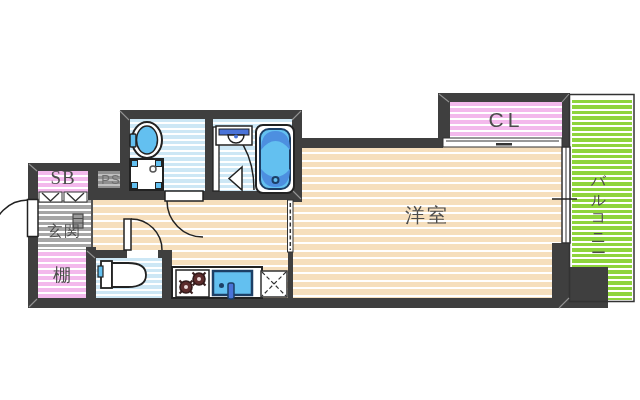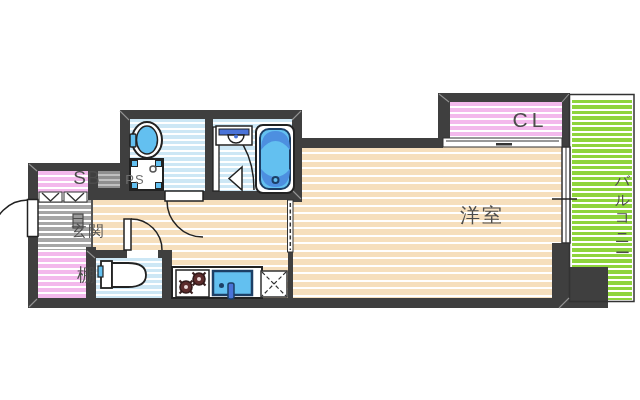--- a/index.html
+++ b/index.html
@@ -9,21 +9,21 @@
   .wall{position:absolute;background:var(--wall);}
   .floor{position:absolute;background:repeating-linear-gradient(180deg,
          var(--c) 0px, var(--c) var(--a), #ffffff var(--a), #ffffff var(--p));}
   .st-room{--c:var(--room-floor);--a:5.5px;--p:7.5px;}
   .st-wet{--c:var(--wet-floor);--a:3.5px;--p:5.5px;}
   .st-pink{--c:var(--pink-floor);--a:4px;--p:6px;}
   .st-gray{--c:var(--gray-floor);--a:3.5px;--p:5.5px;}
   .st-ps{background:repeating-linear-gradient(180deg,var(--ps-floor) 0 3px,var(--ps-stripe) 3px 5px);}
   .st-green{--c:var(--balcony-green);--a:3.5px;--p:5.5px;}
   .lbl{position:absolute;display:flex;align-items:center;justify-content:center;
-       color:#4c4c4c;margin-left:24px;}
+       color:#4c4c4c;}
   .lbl-room{font-size:20px;letter-spacing:2px;line-height:25px;text-align:center;flex-direction:column;}
   .lbl-cl{font-size:21px;letter-spacing:4px;}
   .lbl-sb{font-size:19px;letter-spacing:1px;}
   .lbl-ps{font-size:13px;color:#6e6e6e;letter-spacing:1px;}
   .lbl-genkan{font-size:15px;letter-spacing:2px;}
   .lbl-tana{font-size:18px;}
   .lbl-balcony{font-size:15px;writing-mode:vertical-rl;letter-spacing:3px;}
   svg{position:absolute;left:0;top:0;}
 </style>
 </head>
@@ -190,22 +190,22 @@
       <line x1="439" y1="94" x2="449" y2="102"></line>
       <line x1="569" y1="94" x2="562" y2="102"></line>
       <line x1="29" y1="164" x2="37" y2="171"></line>
       <line x1="29" y1="307" x2="37" y2="299"></line>
       <line x1="569" y1="298" x2="559" y2="308"></line>
       <line x1="293" y1="191" x2="301" y2="199"></line>
       <line x1="87" y1="251" x2="95" y2="258"></line>
     </g>
   </svg>
 
-  <div class="lbl lbl-room" style="left:340px;top:189px;width:140px;height:52px;align-items:flex-end;">
+  <div class="lbl lbl-room" style="left:357px;top:189px;width:140px;height:52px;">
     <span>洋室</span>
   </div>
   <div class="lbl lbl-cl" style="left:450px;top:102px;width:112px;height:36px;">CL</div>
   <div class="lbl lbl-balcony" style="left:584px;top:133px;width:28px;height:145px;">バルコニー</div>
-  <div class="lbl lbl-sb" style="left:38px;top:171px;width:50px;height:14px;">SB</div>
+  <div class="lbl lbl-sb" style="left:38px;top:171px;width:50px;height:14px;font-family:Liberation Serif, serif;">SB</div>
   <div class="lbl lbl-ps" style="left:98px;top:171px;width:26px;height:17px;">PS</div>
   <div class="lbl lbl-genkan" style="left:38px;top:209px;width:53px;height:44px;">玄関</div>
   <div class="lbl lbl-tana" style="left:38px;top:252px;width:48px;height:46px;">棚</div>
 </div>
 
 </body></html>

